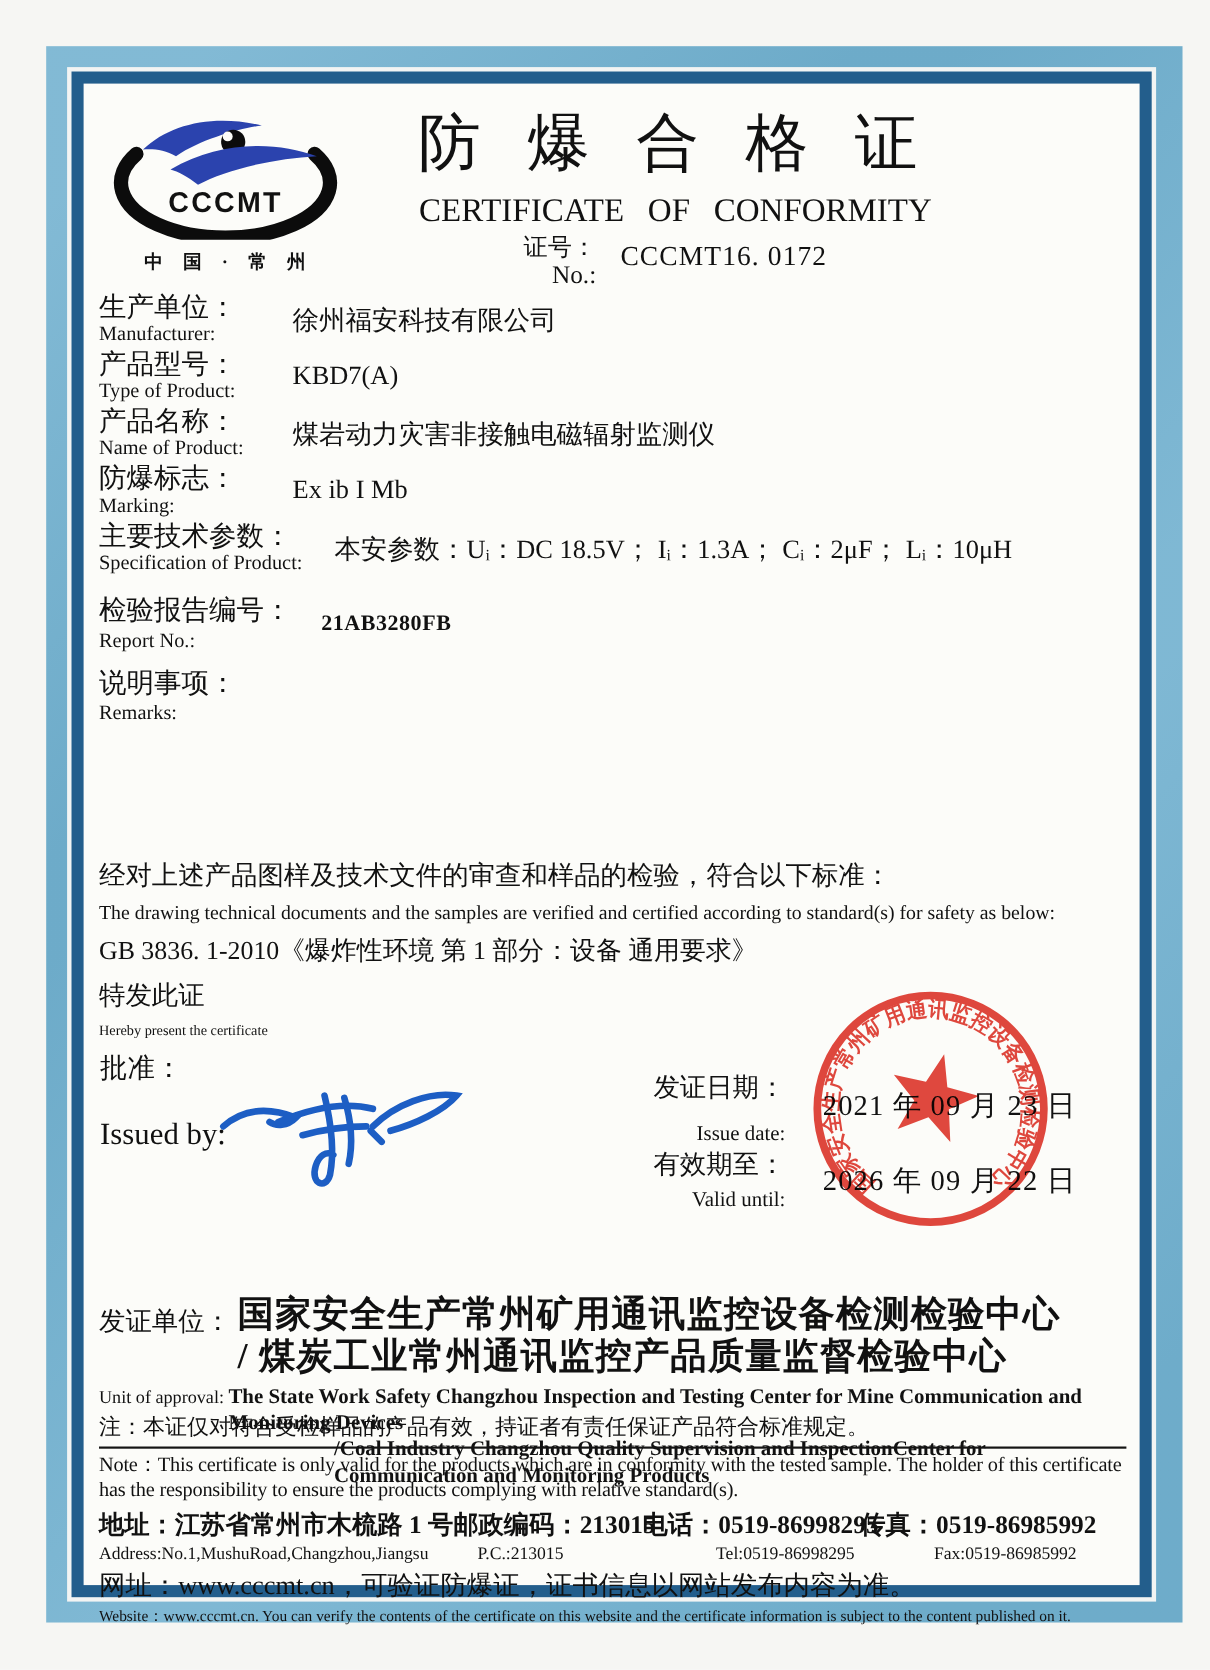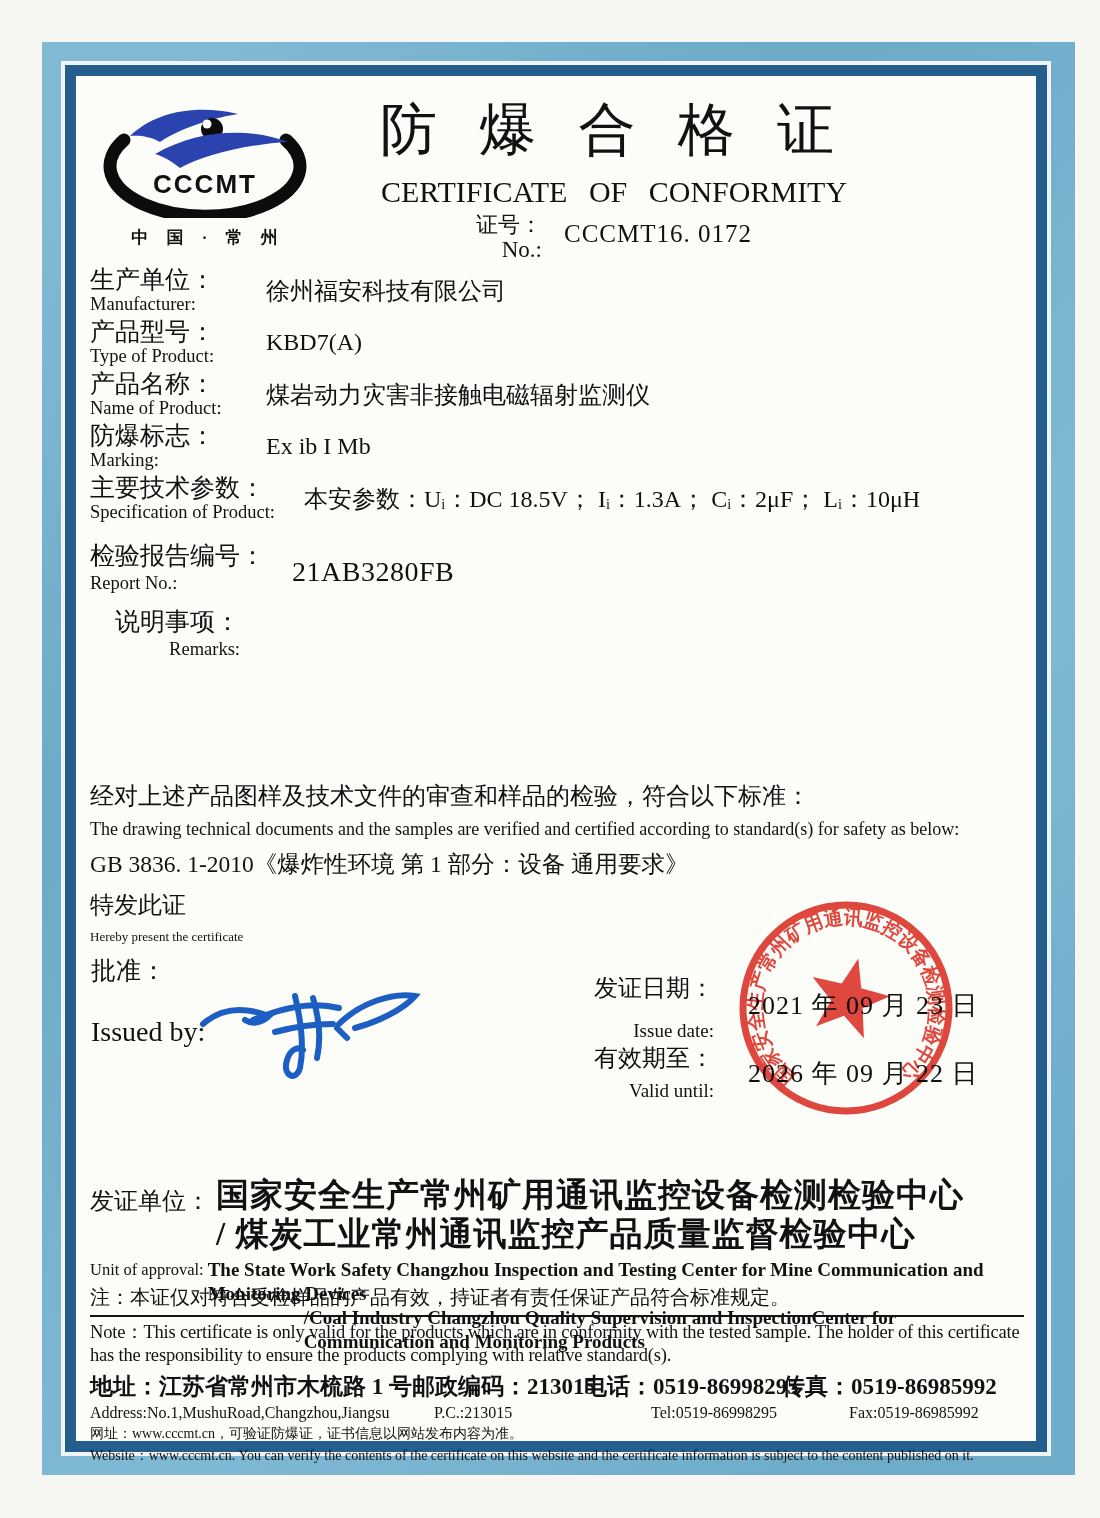--- a/index.html
+++ b/index.html
@@ -42,22 +42,22 @@
   .f-label{width:176px;flex-shrink:0;line-height:1.08;}
   .f-cn{font-size:25px;white-space:nowrap;}
   .f-en{font-size:18.5px;margin-top:2px;white-space:nowrap;}
   .f-val{font-size:24px;white-space:nowrap;}
   .f-val.pad{padding-left:38px;}
 
   
   .report{left:14px;top:466px;width:932px;}
   .r-row{display:flex;}
   .r-label{width:176px;flex-shrink:0;line-height:1.15;}
-  .r-label.narrow{width:150px;text-align:right;}
-  .r-val{font-size:28px;padding-left:26px;padding-top:14px;letter-spacing:.5px;}
+  .r-label.narrow{width:150px;}
+  .r-val{font-size:20px;padding-left:26px;padding-top:14px;letter-spacing:.5px;font-weight:bold;}
   .remarks{margin-top:14px;}
   .rm-lines{font-size:23px;line-height:33px;}
   .rm-lines div{white-space:nowrap;}
 
   
   .standards{left:14px;top:704px;width:932px;}
   .std-cn{font-size:24px;font-family:Liberation Mono, monospace;}
   .std-en{font-size:18px;margin-top:7px;white-space:nowrap;}
   .gb{font-size:23.5px;margin-top:8px;white-space:nowrap;}
   .present-cn{font-size:24px;margin-top:9px;}
@@ -94,21 +94,21 @@
   .note-en{font-size:18.5px;line-height:22.5px;margin-top:4px;letter-spacing:-0.2px;}
   .contact{display:flex;margin-top:5px;}
   .contact .c1{width:322px;}
   .contact .c2{width:172px;}
   .contact .c3{width:198px;}
   .contact .c4{flex:1;}
   .row-cn{font-size:23px;white-space:nowrap;font-weight:bold;}
   .row-en{font-size:16px;white-space:nowrap;margin-top:2px;}
   .row-en .c2{padding-left:22px;}
   .row-en .c3{padding-left:45px;}
-  .web-cn{font-size:14px;margin-top:3px;white-space:nowrap;}
+  .web-cn{font-size:24px;margin-top:3px;white-space:nowrap;}
   .web-en{font-size:14px;margin-top:4px;white-space:nowrap;}
 </style>
 </head>
 <body>
 
 <div class="band">
   <div class="frame">
     <div class="content">
 
       <div class="abs logo-box">

